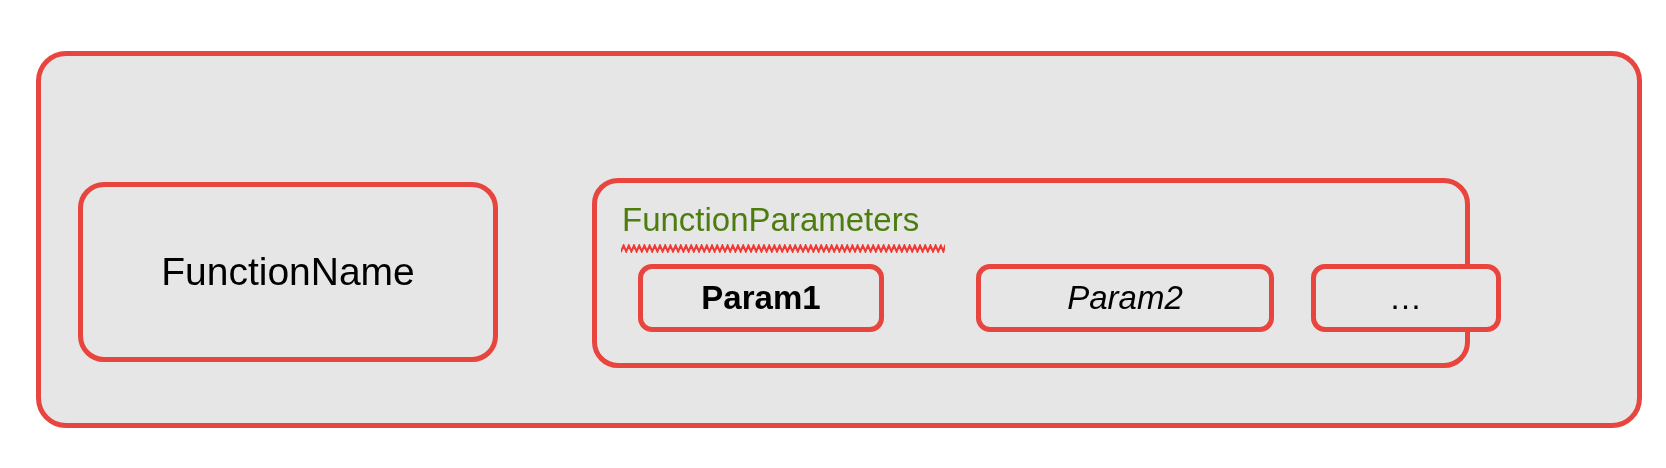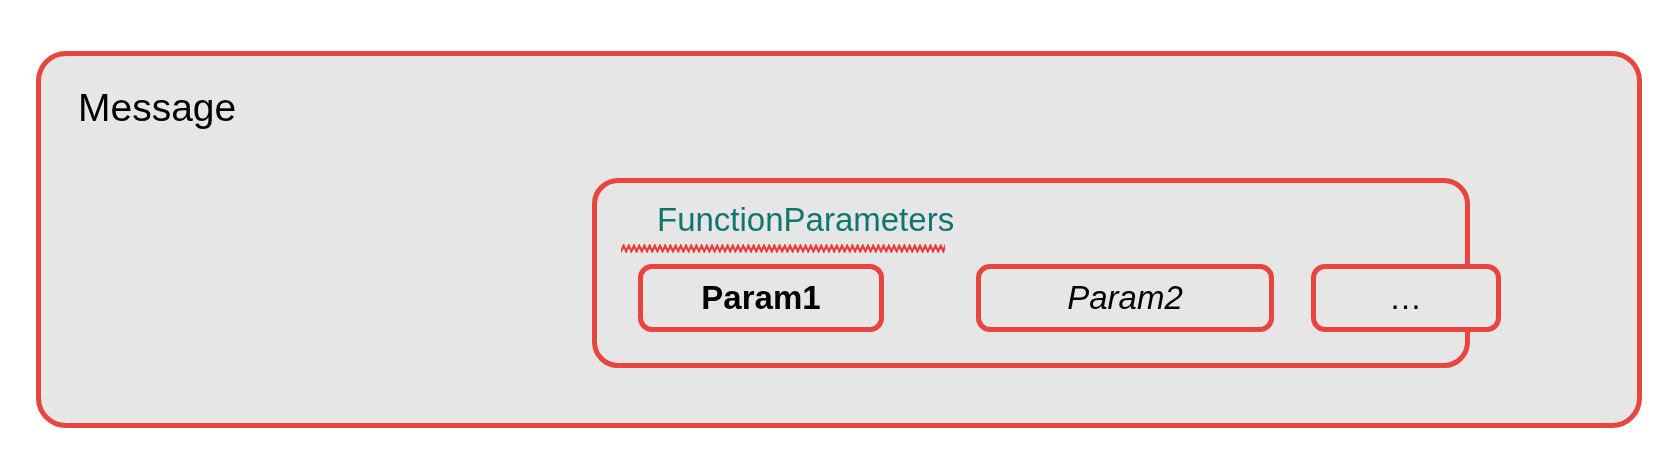--- a/index.html
+++ b/index.html
@@ -76,23 +76,22 @@
     height: 190px;
     border-radius: 26px;
   }
 
   #function-parameters-label {
     position: absolute;
     left: 622px;
     top: 200px;
     font-size: 33px;
     line-height: 40px;
-    color: #0f766e;
+    color: #4d7c0f;
     white-space: nowrap;
-    margin-left: 35px;
   }
 
   
   #spellcheck-squiggle {
     position: absolute;
     left: 621px;
     top: 244px;
     width: 324px;
     height: 9px;
     pointer-events: none;
@@ -123,22 +122,24 @@
     letter-spacing: 1px;
   }
 </style>
 </head>
 <body>
 
 <div id="canvas">
 
   <div class="rbox" id="message-box"></div>
 
-  <div id="message-title">Message</div>
 
+  <div class="rbox" id="function-name-box">
+    <span id="function-name-label">FunctionName</span>
+  </div>
 
   <div class="rbox" id="function-parameters-box"></div>
 
   <div id="function-parameters-label">FunctionParameters</div>
 
   <svg id="spellcheck-squiggle" viewBox="0 0 324 9" preserveAspectRatio="none" xmlns="http://www.w3.org/2000/svg">
     <path id="squiggle-path" fill="none" stroke="#ef3a36" stroke-width="2" stroke-linecap="round" stroke-linejoin="miter" d="M0,7.5 L2.60,1.5 L5.20,7.5 L7.80,1.5 L10.40,7.5 L13.00,1.5 L15.60,7.5 L18.20,1.5 L20.80,7.5 L23.40,1.5 L26.00,7.5 L28.60,1.5 L31.20,7.5 L33.80,1.5 L36.40,7.5 L39.00,1.5 L41.60,7.5 L44.20,1.5 L46.80,7.5 L49.40,1.5 L52.00,7.5 L54.60,1.5 L57.20,7.5 L59.80,1.5 L62.40,7.5 L65.00,1.5 L67.60,7.5 L70.20,1.5 L72.80,7.5 L75.40,1.5 L78.00,7.5 L80.60,1.5 L83.20,7.5 L85.80,1.5 L88.40,7.5 L91.00,1.5 L93.60,7.5 L96.20,1.5 L98.80,7.5 L101.40,1.5 L104.00,7.5 L106.60,1.5 L109.20,7.5 L111.80,1.5 L114.40,7.5 L117.00,1.5 L119.60,7.5 L122.20,1.5 L124.80,7.5 L127.40,1.5 L130.00,7.5 L132.60,1.5 L135.20,7.5 L137.80,1.5 L140.40,7.5 L143.00,1.5 L145.60,7.5 L148.20,1.5 L150.80,7.5 L153.40,1.5 L156.00,7.5 L158.60,1.5 L161.20,7.5 L163.80,1.5 L166.40,7.5 L169.00,1.5 L171.60,7.5 L174.20,1.5 L176.80,7.5 L179.40,1.5 L182.00,7.5 L184.60,1.5 L187.20,7.5 L189.80,1.5 L192.40,7.5 L195.00,1.5 L197.60,7.5 L200.20,1.5 L202.80,7.5 L205.40,1.5 L208.00,7.5 L210.60,1.5 L213.20,7.5 L215.80,1.5 L218.40,7.5 L221.00,1.5 L223.60,7.5 L226.20,1.5 L228.80,7.5 L231.40,1.5 L234.00,7.5 L236.60,1.5 L239.20,7.5 L241.80,1.5 L244.40,7.5 L247.00,1.5 L249.60,7.5 L252.20,1.5 L254.80,7.5 L257.40,1.5 L260.00,7.5 L262.60,1.5 L265.20,7.5 L267.80,1.5 L270.40,7.5 L273.00,1.5 L275.60,7.5 L278.20,1.5 L280.80,7.5 L283.40,1.5 L286.00,7.5 L288.60,1.5 L291.20,7.5 L293.80,1.5 L296.40,7.5 L299.00,1.5 L301.60,7.5 L304.20,1.5 L306.80,7.5 L309.40,1.5 L312.00,7.5 L314.60,1.5 L317.20,7.5 L319.80,1.5 L322.40,7.5 L324.00,1.5"></path>
   </svg>
 
   <div class="rbox param-box" id="param-box-0">

